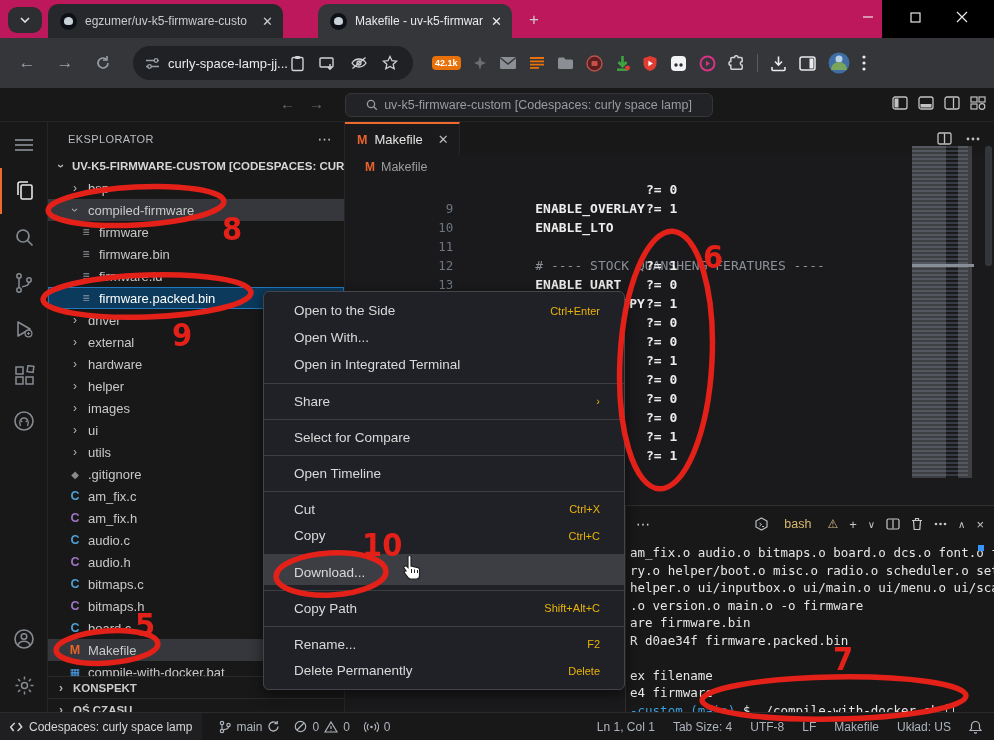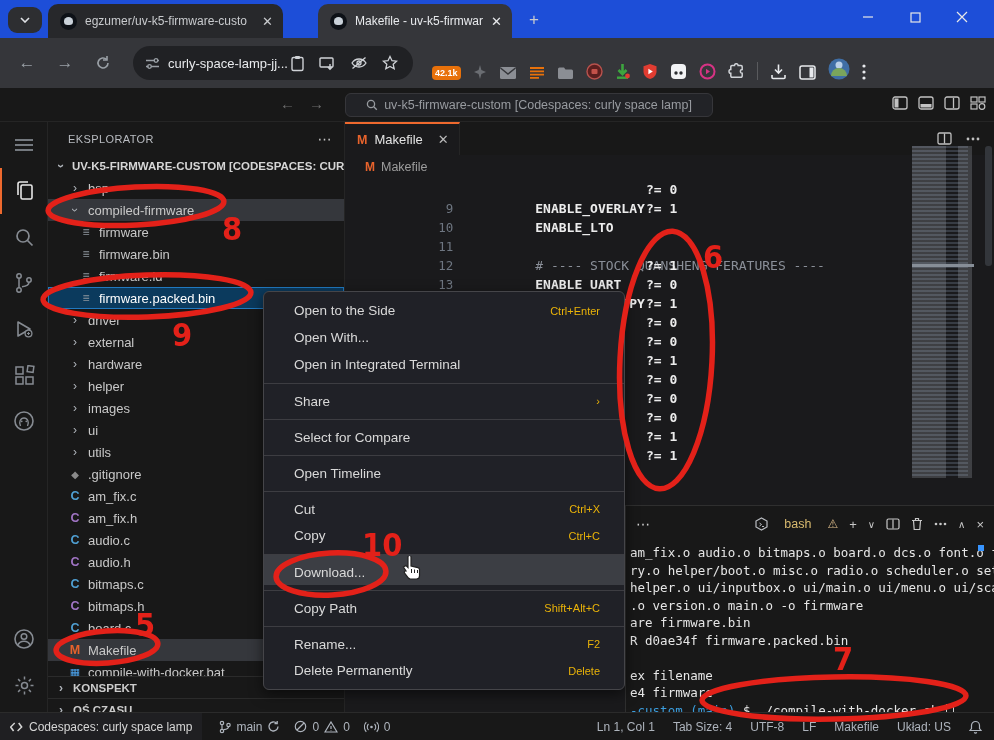--- a/index.html
+++ b/index.html
@@ -1,35 +1,35 @@
 <!DOCTYPE html>
 <html><head>
 <meta charset="utf-8">
 <style>
   * { margin:0; padding:0; box-sizing:border-box; }
   html,body { width:994px; height:740px; overflow:hidden; background:#000; }
   body { font-family:"Liberation Sans", sans-serif; position:relative; }
 
   
-  .tabstrip { position:absolute; left:0; top:0; width:994px; height:38px; background:#1d4ed8; display:flex; align-items:flex-end; }
+  .tabstrip { position:absolute; left:0; top:0; width:882px; height:38px; background:#be185d; display:flex; align-items:flex-end; }
   .tabsearch { position:absolute; left:8px; top:7px; width:34px; height:26px; background:#2d2e31; border-radius:9px; color:#dfe1e5; display:flex; align-items:center; justify-content:center; font-size:12px; }
   .btab { height:34px; display:flex; align-items:center; gap:8px; padding:0 10px 0 12px; border-radius:10px 10px 0 0; max-width:235px; }
   .btab .ttl { font-size:12px; white-space:nowrap; overflow:hidden; max-width:170px; }
   .btab.inactive { position:absolute; left:48px; width:238px; background:#27282b; color:#c9cbce; }
   .btab.active { position:absolute; left:318px; width:194px; background:#35363a; color:#e8eaed; }
   .favicon { width:17px; height:17px; border-radius:50%; background:#0d1117; position:relative; flex:0 0 17px; }
   .favicon::after { content:""; position:absolute; left:4px; top:4px; width:9px; height:8px; border-radius:50% 50% 40% 40%; background:#c9d1d9; }
   .tabx { color:inherit; font-size:13px; margin-left:auto; }
   .newtab { position:absolute; left:522px; top:8px; width:24px; height:24px; color:#c9cbce; font-size:17px; display:flex; align-items:center; justify-content:center; }
   .winctl { position:absolute; top:0; height:34px; display:flex; align-items:center; color:#e8e8e8; }
   .toolbar { position:absolute; left:0; top:38px; width:994px; height:50px; background:#35363a; display:flex; align-items:center; }
   .navbtn { color:#9aa0a6; font-size:17px; width:30px; text-align:center; }
   .omnibox { position:absolute; left:133px; top:8px; width:280px; height:34px; background:#202124; border-radius:17px; display:flex; align-items:center; color:#e8eaed; font-size:13px; padding:0 10px 0 12px; gap:8px; }
   .omni-icons { position:absolute; left:290px; top:8px; height:34px; display:flex; align-items:center; gap:14px; }
-  .extrow { position:absolute; left:432px; top:8px; height:34px; display:flex; align-items:flex-end; gap:12px; }
+  .extrow { position:absolute; left:432px; top:8px; height:34px; display:flex; align-items:center; gap:12px; }
   .adbadge { background:#e8710a; color:#fff; font-size:9px; font-weight:bold; border-radius:4px; padding:2px 3px; position:relative; }
   .ico { display:inline-flex; align-items:center; justify-content:center; }
 
   
   .vscode { position:absolute; left:0; top:88px; width:994px; height:652px; background:#181818; }
   .vtitle { position:absolute; left:0; top:0; width:100%; height:34px; background:#181818; border-bottom:1px solid #252525; }
   .vnav { position:absolute; left:280px; top:7px; color:#6e6e6e; font-size:15px; display:flex; gap:14px; }
   .vsearch { position:absolute; left:345px; top:5px; width:368px; height:24px; background:#222327; border:1px solid #36363a; border-radius:6px; color:#989ba0; font-size:12.5px; display:flex; align-items:center; justify-content:center; gap:6px; }
   .vlayout { position:absolute; right:8px; top:8px; display:flex; gap:10px; color:#c2c2c2; }
 

